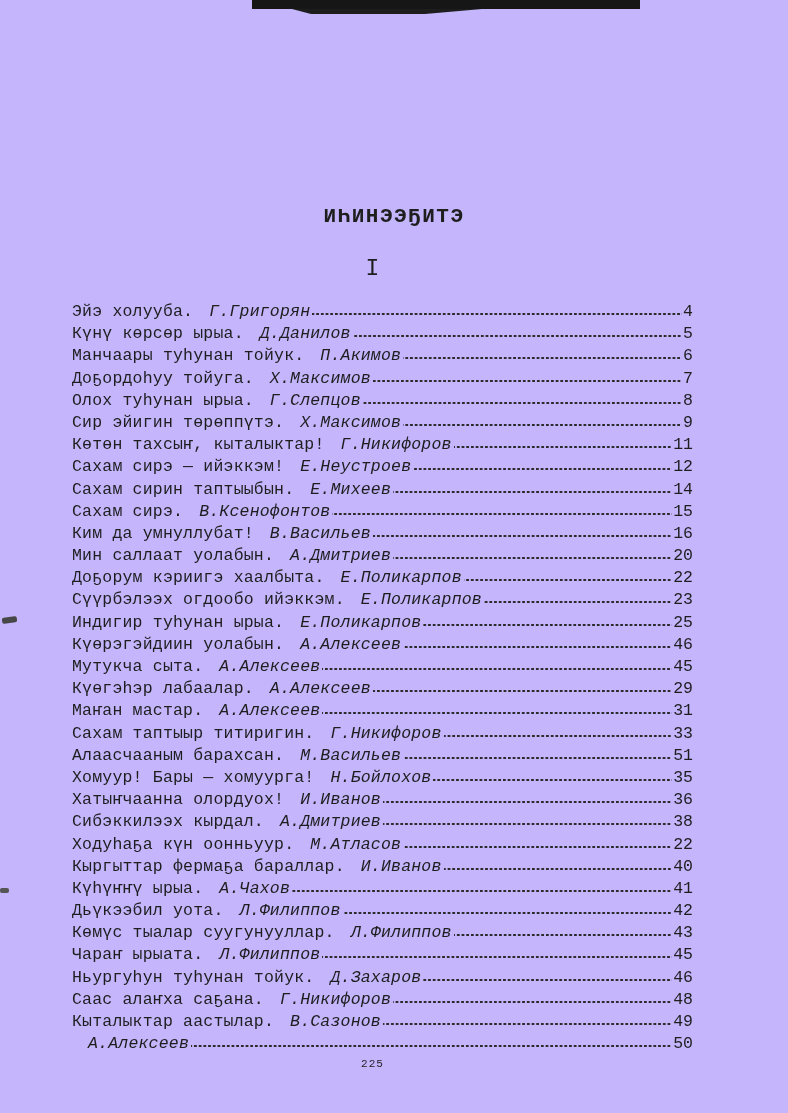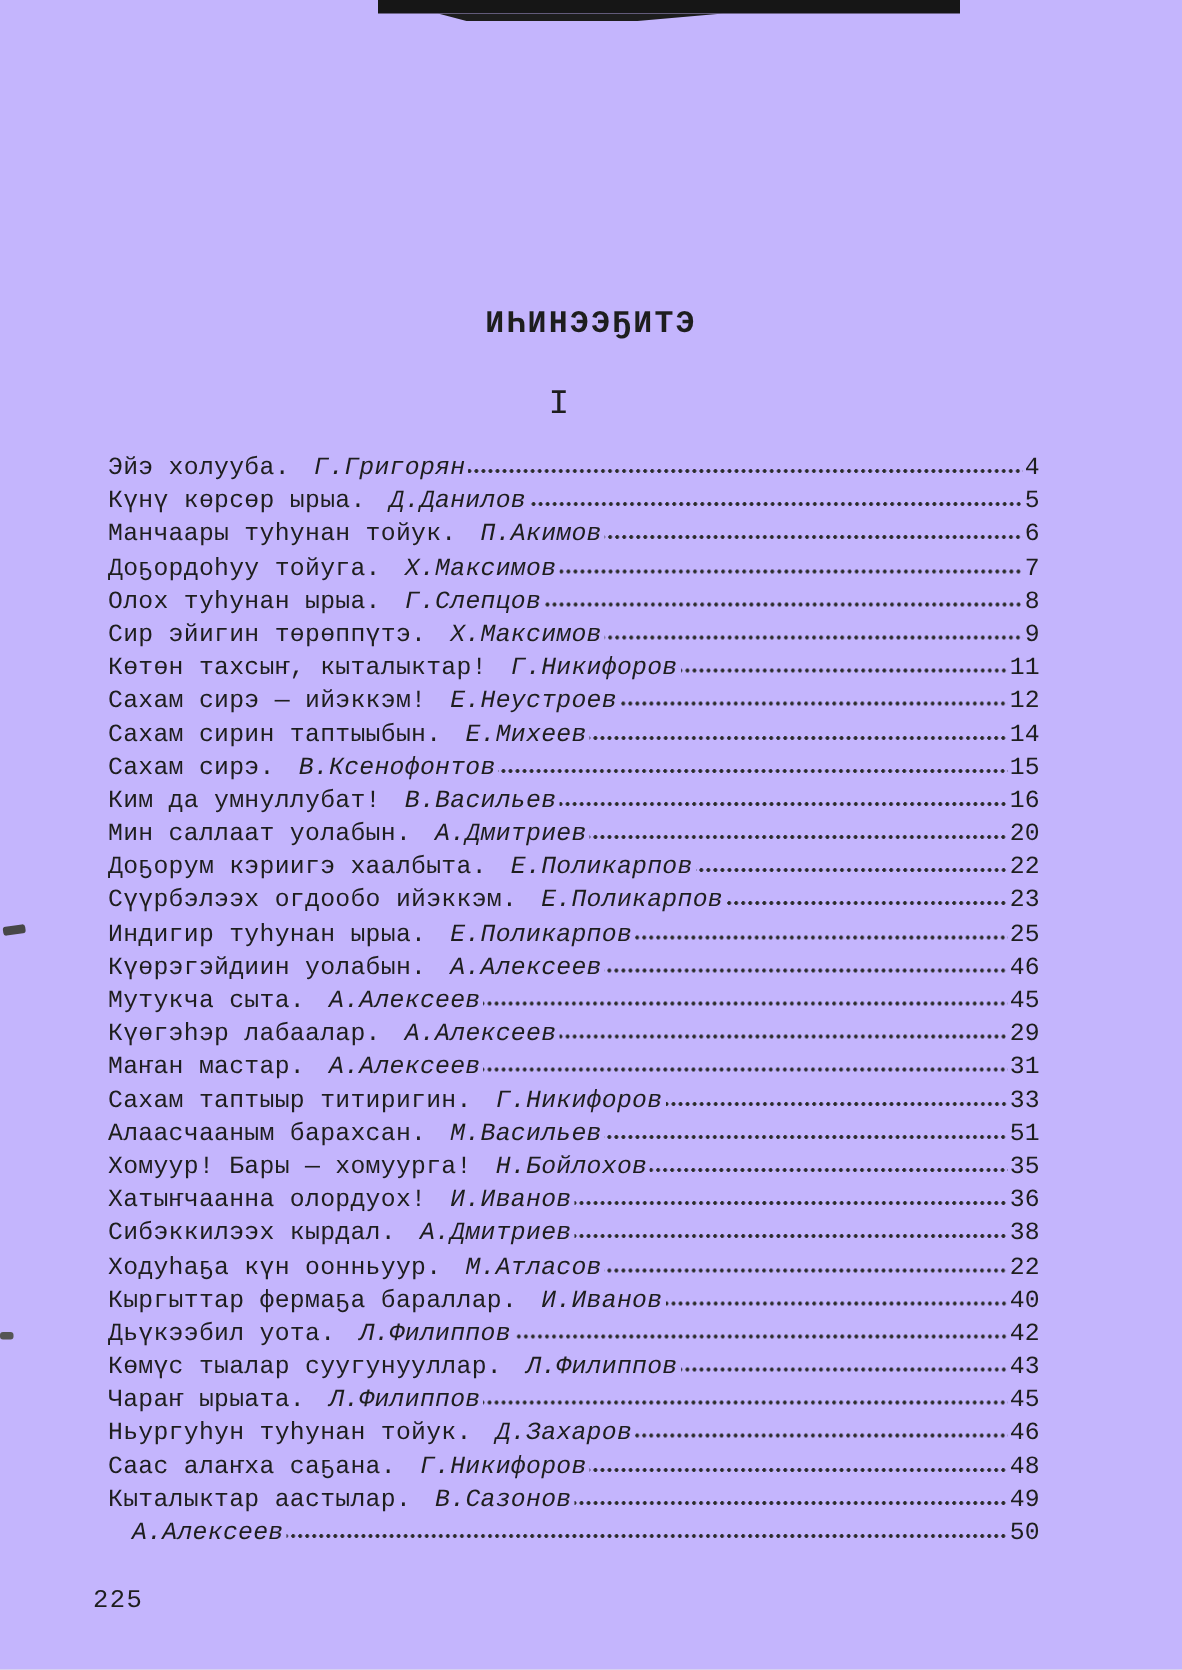--- a/index.html
+++ b/index.html
@@ -64,21 +64,22 @@
     margin: 0 1px 2px 2px;
     background-image: radial-gradient(circle at 1.4px 2px, #2a2a2a 1.05px, rgba(0,0,0,0) 1.5px);
     background-size: 4.7px 4px;
     background-repeat: repeat-x;
     background-position: right bottom;
   }
   .toc-num { flex: 0 0 auto; }
   .folio {
     position: absolute;
     top: 1058px; left: 62px; width: 621px;
-    font-size: 17px;
+    text-align: center;
+    font-size: 11px;
     letter-spacing: 1px;
   }
   
   .artifact-1 {
     position: absolute;
     left: 2px; top: 617px;
     width: 15px; height: 6px;
     background: #474747;
     border-radius: 2px;
     transform: rotate(-8deg);
@@ -277,20 +278,26 @@
     <span class="toc-num">22</span>
   </div>
 
   <div class="toc-row">
     <span class="toc-title">Кыргыттар фермаҕа бараллар.</span>
     <span class="toc-author">И.Иванов</span>
     <span class="leader"></span>
     <span class="toc-num">40</span>
   </div>
 
+  <div class="toc-row">
+    <span class="toc-title">Күһүҥҥү ырыа.</span>
+    <span class="toc-author">А.Чахов</span>
+    <span class="leader"></span>
+    <span class="toc-num">41</span>
+  </div>
 
   <div class="toc-row">
     <span class="toc-title">Дьүкээбил уота.</span>
     <span class="toc-author">Л.Филиппов</span>
     <span class="leader"></span>
     <span class="toc-num">42</span>
   </div>
 
   <div class="toc-row">
     <span class="toc-title">Көмүс тыалар суугунууллар.</span>

